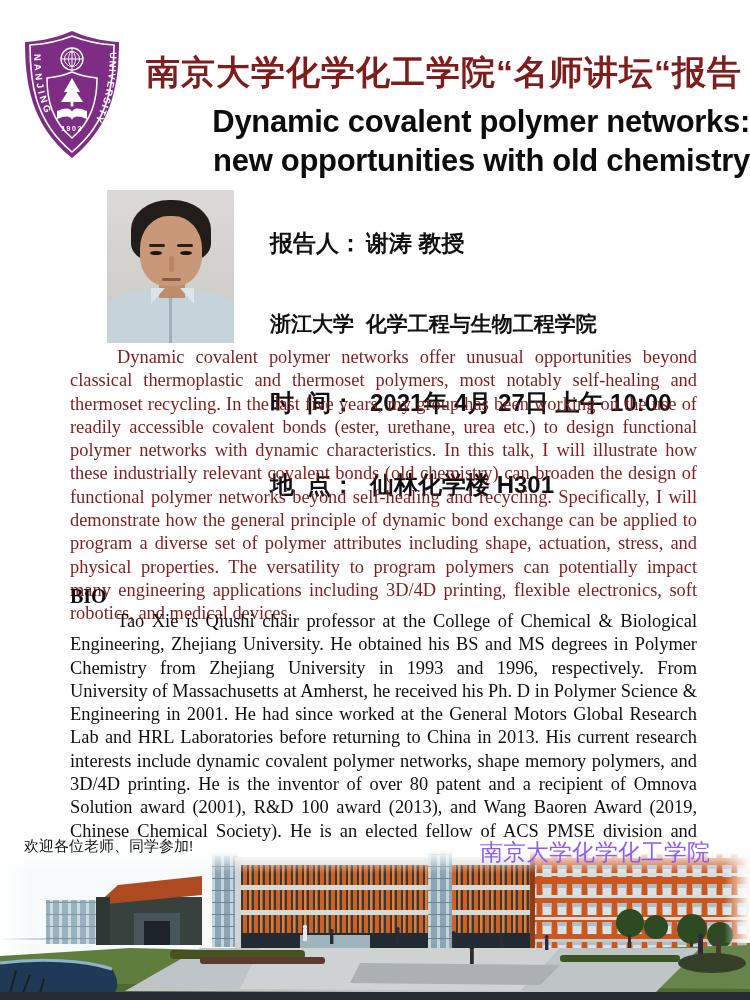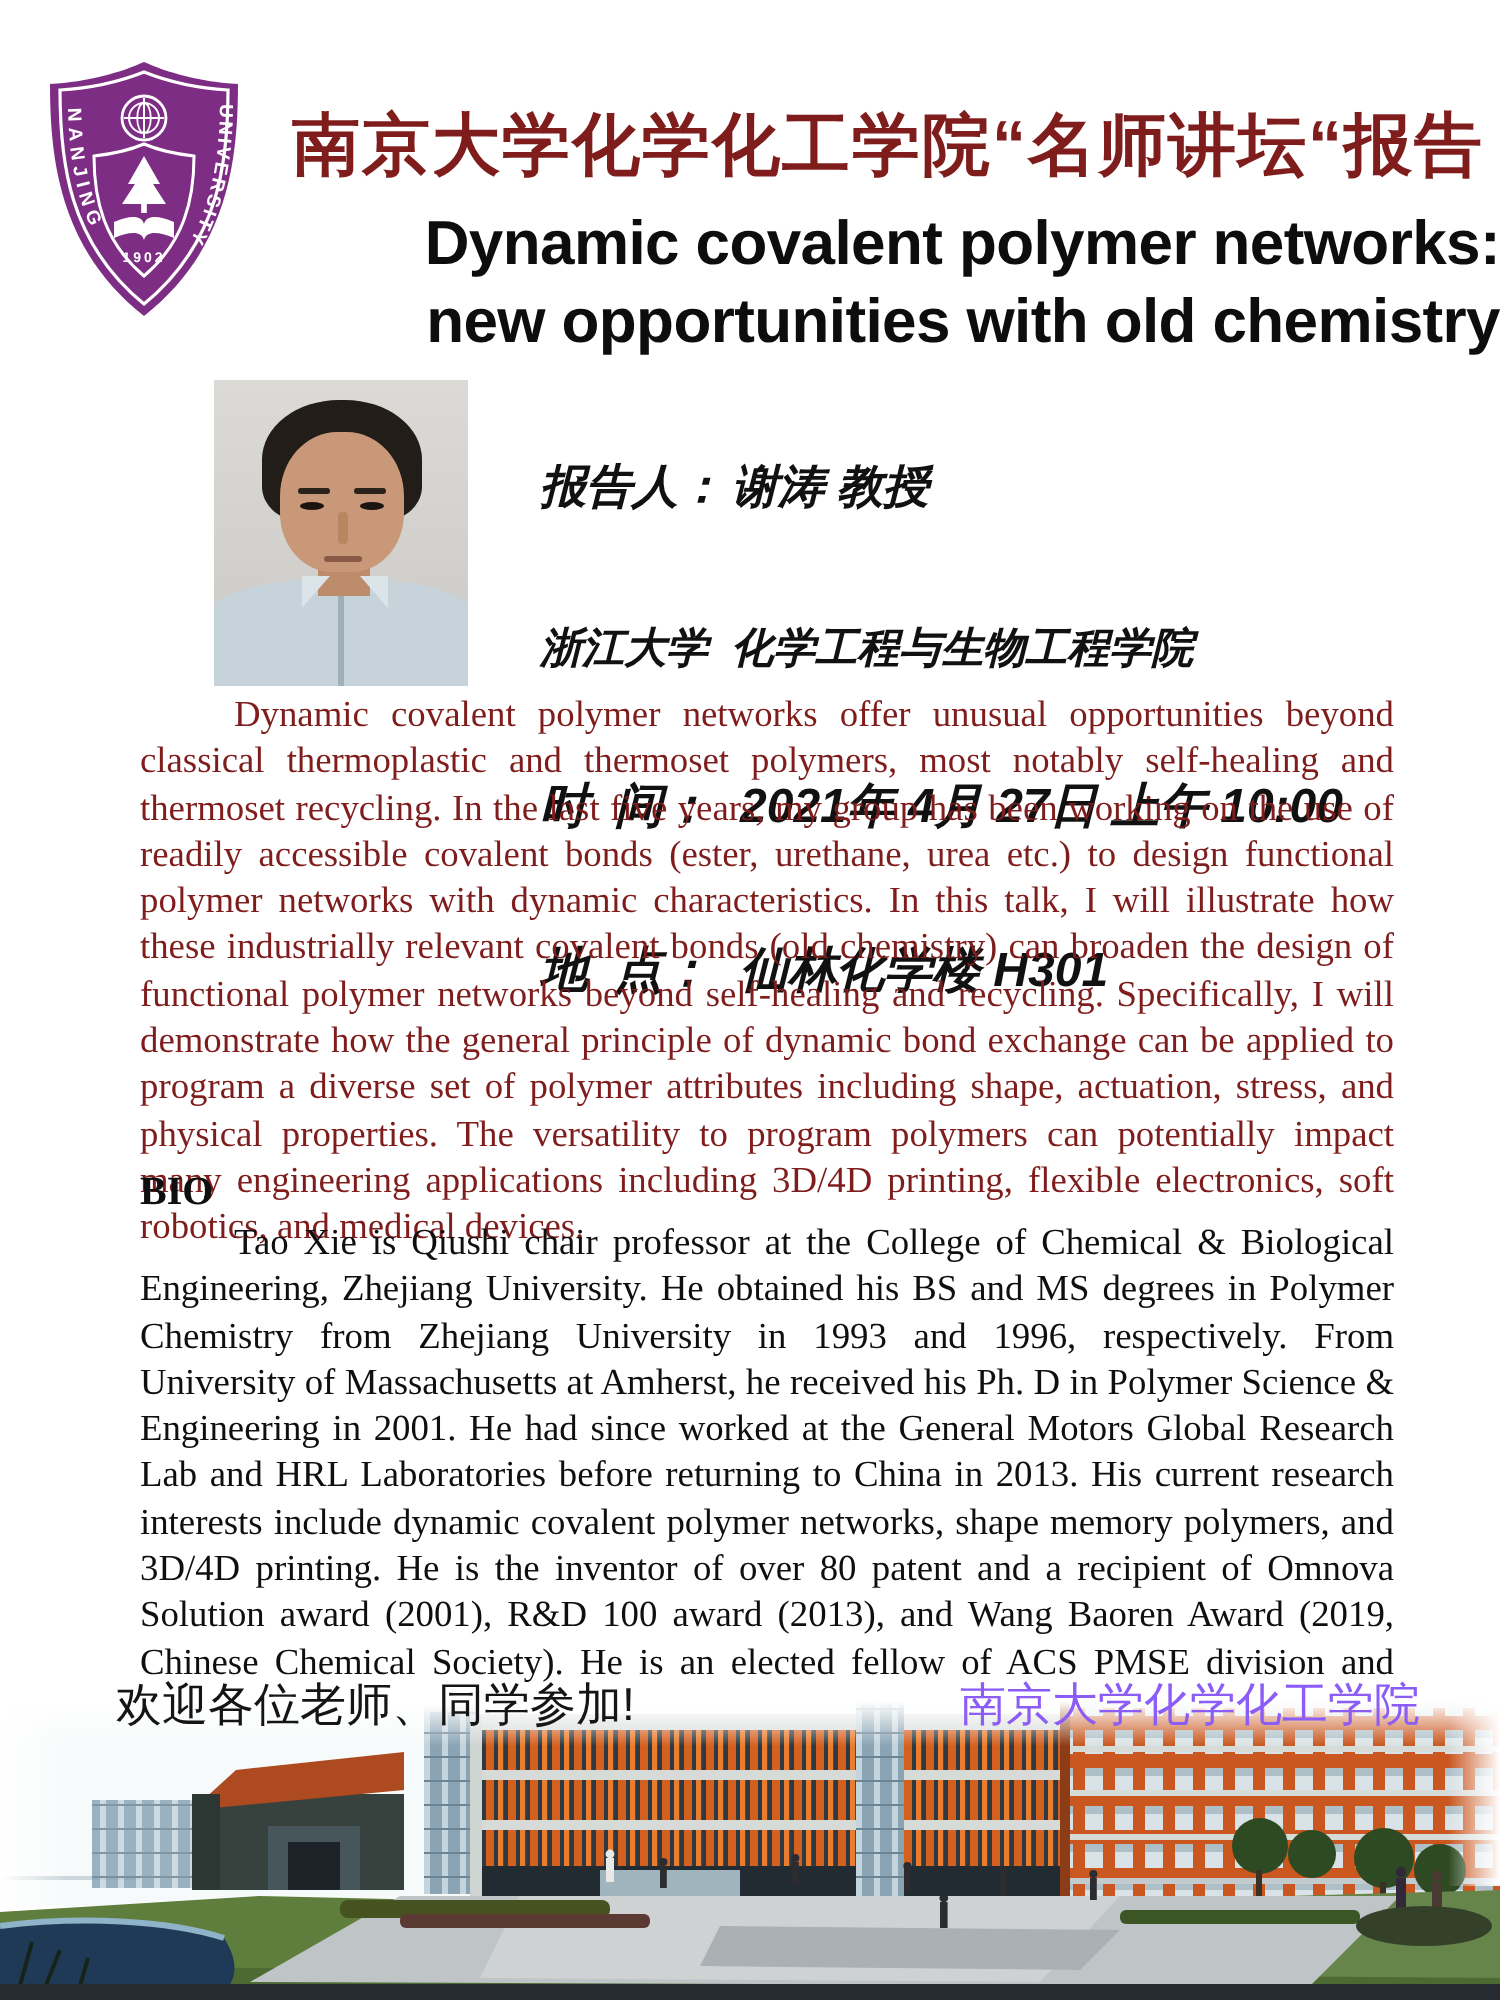--- a/index.html
+++ b/index.html
@@ -17,21 +17,21 @@
     font-size:34px; font-weight:bold; color:#7f1d1d; letter-spacing:1px;
     white-space:nowrap;
   }
   .title-block {
     position:absolute; left:90px; top:102px; width:660px; text-align:right;
     font-size:31px; font-weight:bold; color:#0d0d0d; line-height:39px;
     letter-spacing:-0.3px;
   }
 
   
-  .info-section { position:absolute; left:107px; top:190px; display:flex;font-style:italic; }
+  .info-section { position:absolute; left:107px; top:190px; display:flex; }
   .photo {
     position:relative; width:127px; height:153px; overflow:hidden;
     background:linear-gradient(180deg,#dcdad6 0%,#d2d0cc 60%,#c9c7c3 100%);
   }
   .photo .hair {
     position:absolute; left:24px; top:10px; width:80px; height:62px;
     background:#221d18; border-radius:48% 48% 30% 30%;
   }
   .photo .face {
     position:absolute; left:33px; top:26px; width:62px; height:70px;
@@ -74,22 +74,22 @@
     font-family:Liberation Serif, serif; font-size:20px; font-weight:bold; color:#0f0f0f;
   }
   .bio-text {
     position:absolute; left:70px; top:610px; width:627px;
     font-family:"Liberation Serif", serif; font-size:18.4px; line-height:23.3px;
     text-align:justify; text-indent:47px; color:#0f0f0f;
   }
 
   
   .footer-welcome {
-    position:absolute; left:58px; top:837px; z-index:5;
-    font-size:23px; color:#151515;
+    position:absolute; left:24px; top:837px; z-index:5;
+    font-size:15px; color:#151515;
   }
   .footer-dept {
     position:absolute; right:40px; top:837px; z-index:5;
     font-size:23px; color:#8b5cf6;
   }
   .campus { position:absolute; left:0; top:843px; width:750px; height:157px; z-index:1; }
   .fade-top {
     position:absolute; left:0; top:843px; width:750px; height:30px; z-index:2;
     background:linear-gradient(180deg,#ffffff 25%,rgba(255,255,255,0));
   }

